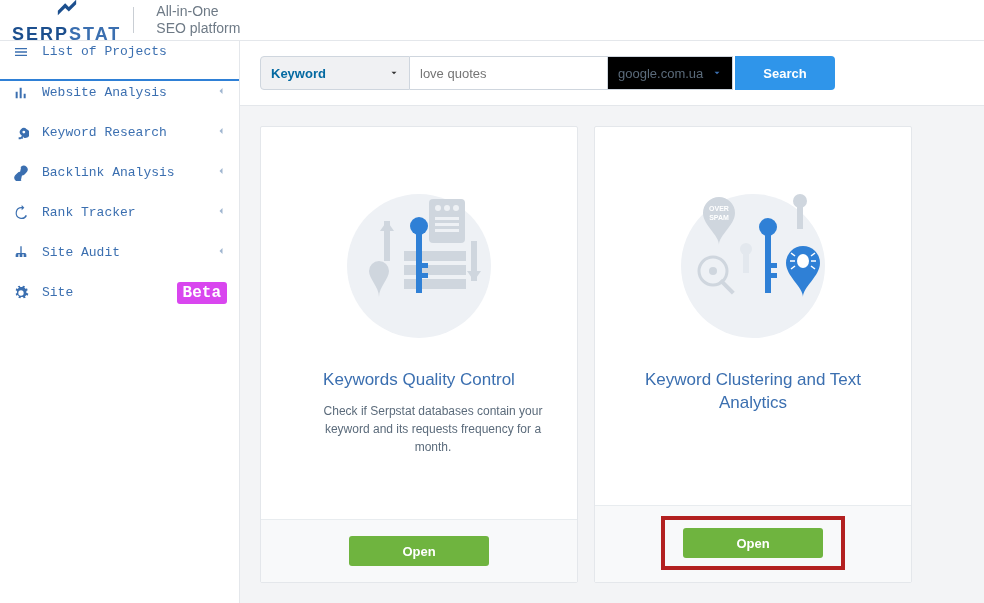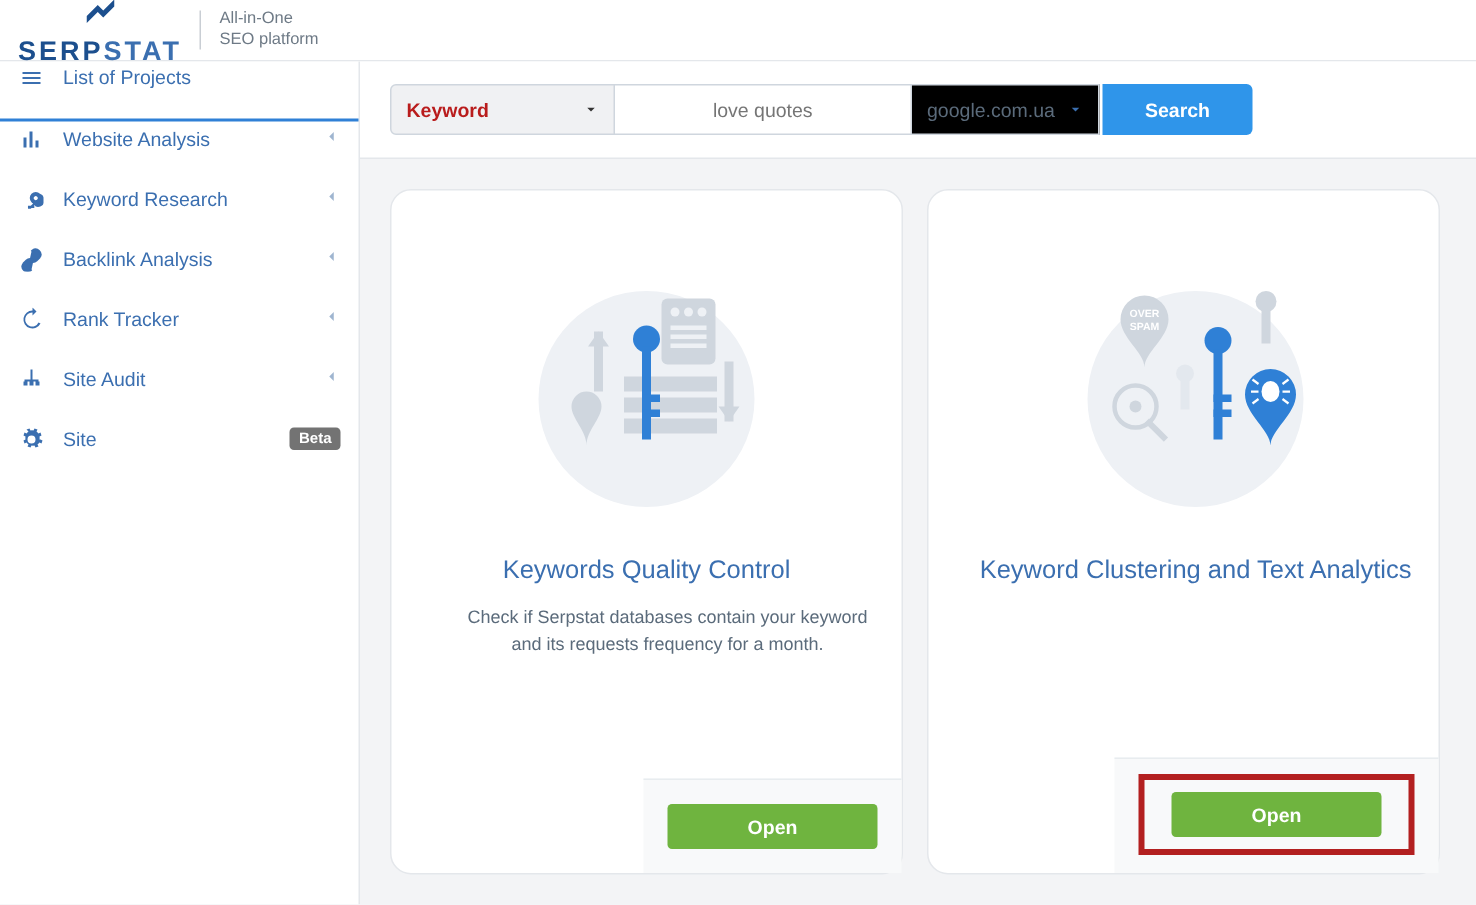--- a/index.html
+++ b/index.html
@@ -39,23 +39,24 @@
     color: #1c4f8e;
   }
   .logo-text .light { color: #3b6fb0; }
   .brand-divider {
     width: 1px;
     height: 26px;
     background: #c9ced4;
     margin: 0 12px;
   }
   .tagline {
-    font-size: 11px;
+    font-size: 14px;
     line-height: 1.25;
     color: #6e7a86;
+    margin-left: 10px;
   }
 
   
   .body-row {
     display: flex;
     height: calc(603px - 41px);
   }
 
   
   .sidebar {
@@ -64,20 +65,21 @@
     border-right: 1px solid #e4e7eb;
   }
   .side-item {
     display: flex;
     align-items: center;
     height: 40px;
     padding: 0 12px 17px 12px;
     color: #3b6fb0;
     cursor: pointer;
     position: relative;
+    font-family: Liberation Mono, monospace;
   }
   .side-item .icon {
     width: 18px;
     height: 18px;
     display: flex;
     align-items: center;
     justify-content: center;
     color: #3b6fb0;
   }
   .side-item .label {
@@ -86,23 +88,23 @@
     font-size: 13px;
     color: #3b6fb0;
   }
   .side-item .chev {
     color: #9fb5d0;
   }
   .side-item.active {
     border-bottom: 2px solid #2f80d6;
   }
   .side-item .badge {
-    background: #737373;
+    background: #d946ef;
     color: #fff;
-    font-size: 10px;
+    font-size: 16px;
     padding: 2px 6px;
     border-radius: 3px;
     font-weight: bold;
   }
 
   
   .main {
     flex: 1;
     display: flex;
     flex-direction: column;
@@ -125,39 +127,38 @@
     border: 1px solid #cfd6de;
     font-size: 13px;
     display: flex;
     align-items: center;
   }
   .sb-select {
     width: 150px;
     padding: 0 10px;
     border-radius: 4px 0 0 4px;
     background: #f0f1f3;
-    color: #b91c1c;
+    color: #0369a1;
     font-weight: 600;
     justify-content: space-between;
     cursor: pointer;
   }
   .sb-input {
     flex: 1;
     border-left: none;
     padding: 0 10px;
     background: #fff;
   }
   .sb-input input {
     border: none;
     outline: none;
     width: 100%;
     font-size: 13px;
     color: #0369a1;
     background: transparent;
-    text-align: center;
   }
   .sb-domain {
     width: 125px;
     border-left: none;
     padding: 0 10px;
     color: #5b6b7b;
     justify-content: space-between;
     cursor: pointer;
     background: #000000;
   }
@@ -175,27 +176,26 @@
 
   
   .content {
     padding: 20px;
     display: flex;
     gap: 16px;
     background: #f3f4f6;
     flex: 1;
   }
   .card {
-    width: 342px;
+    width: 318px;
     background: #fff;
     border: 1px solid #e4e7eb;
-    border-radius: 14px;
+    border-radius: 2px;
     display: flex;
     flex-direction: column;
-    align-items: flex-end;
   }
   .card-body {
     flex: 1;
     display: flex;
     flex-direction: column;
     align-items: center;
     padding: 20px 18px 16px;
     text-align: center;
   }
   .illus {

